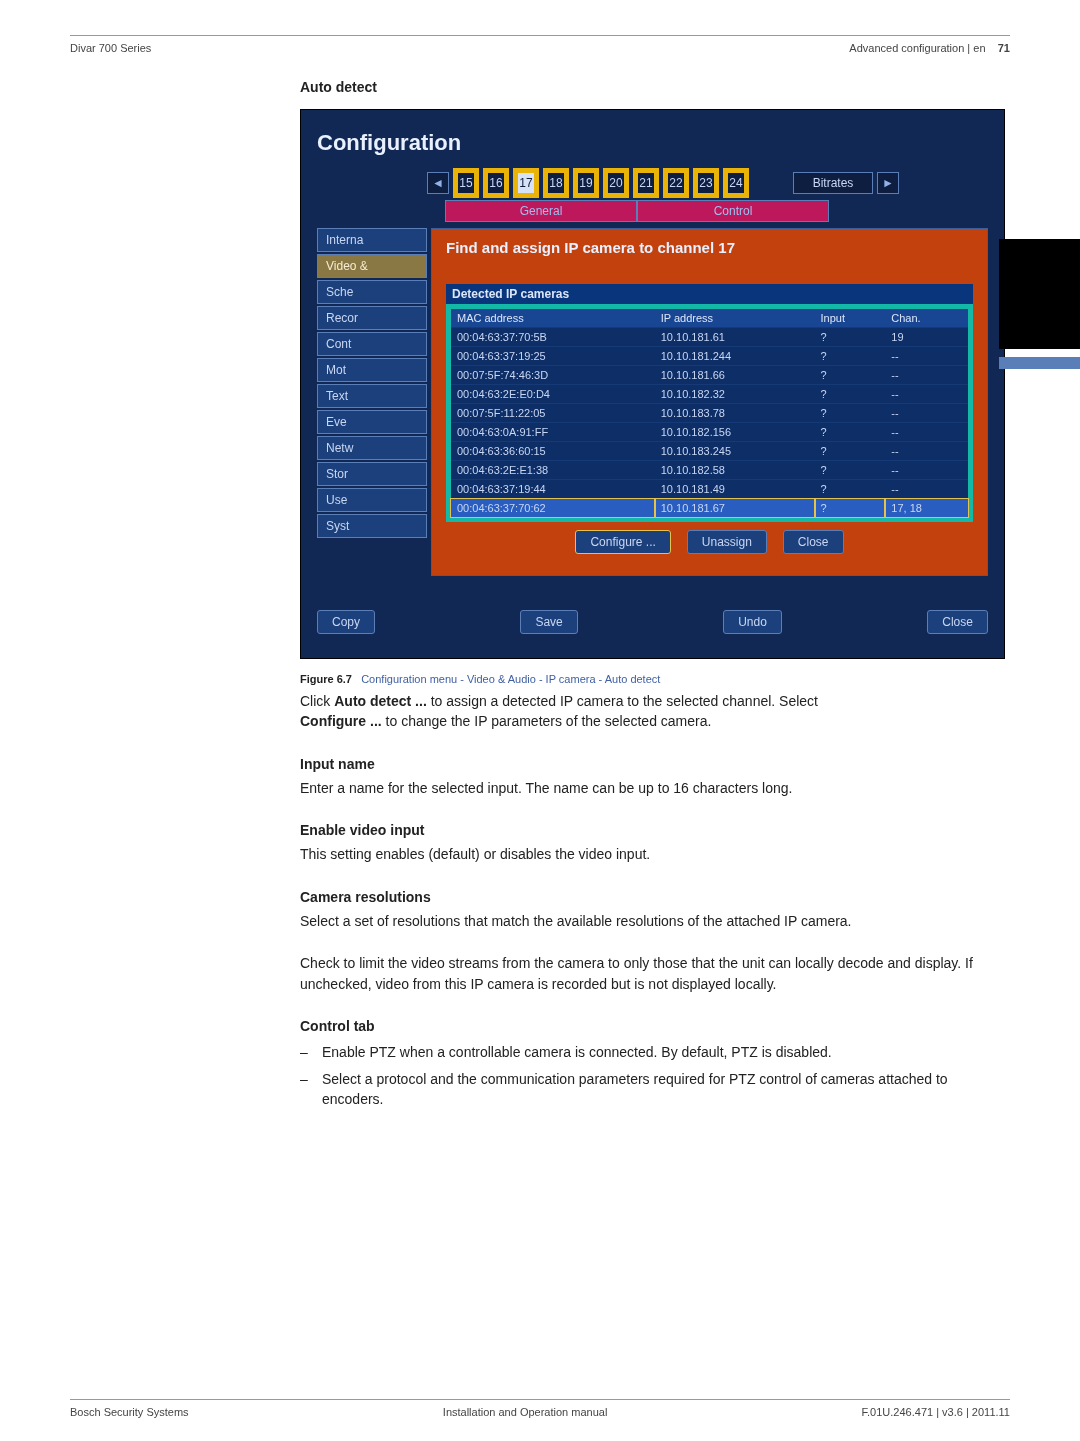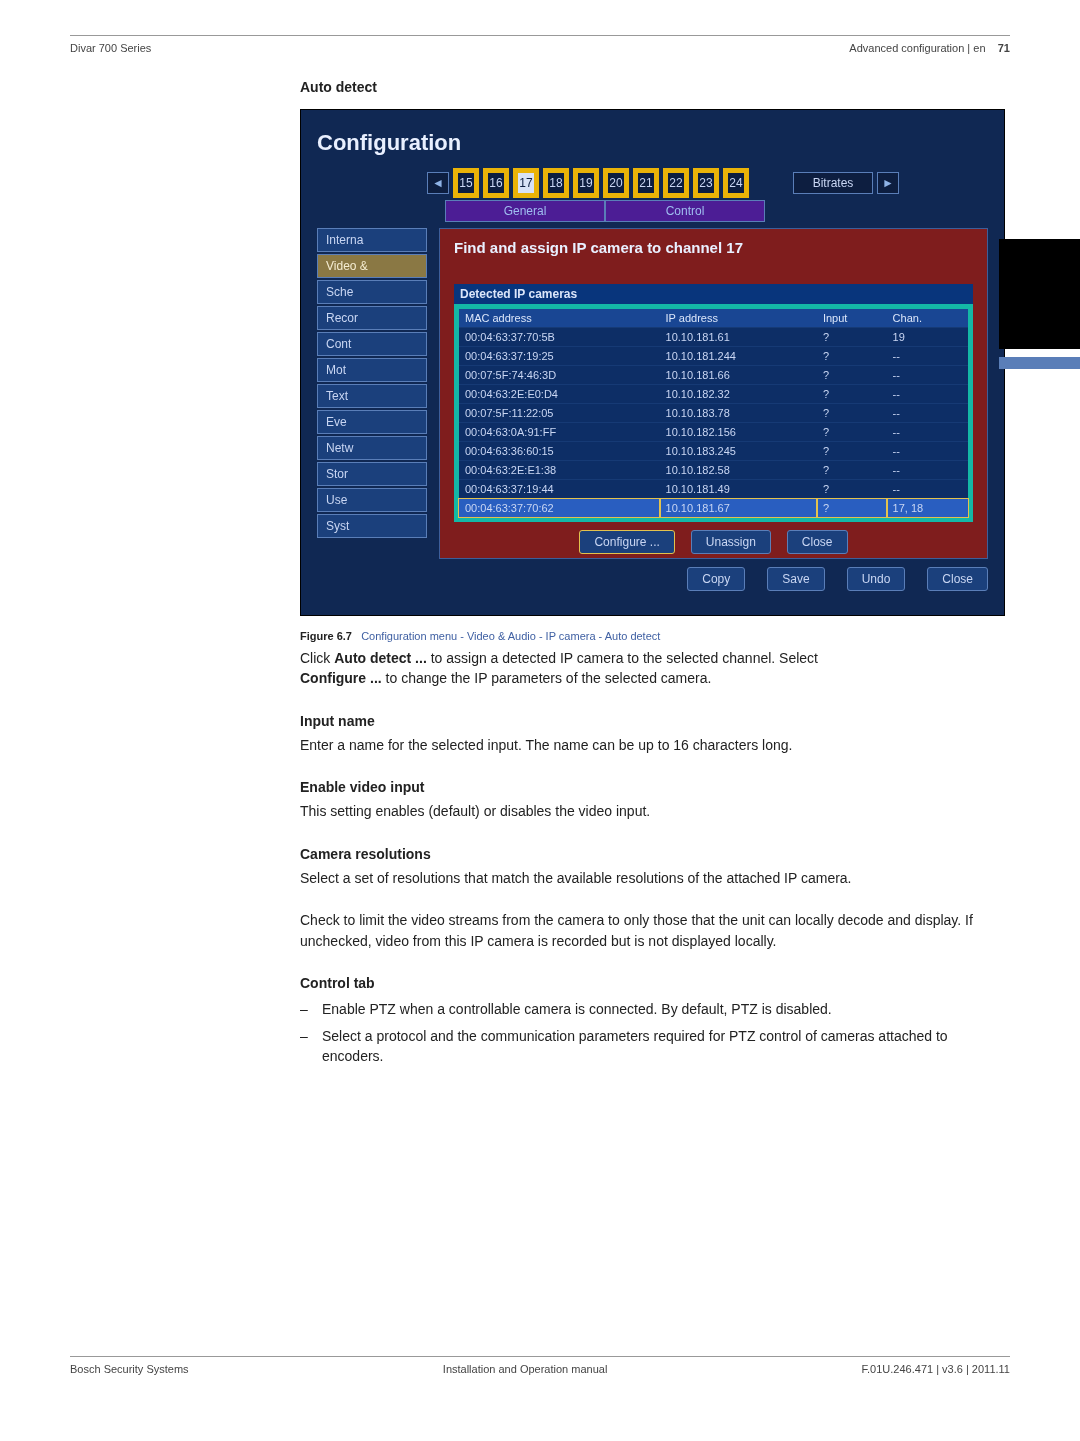--- a/index.html
+++ b/index.html
@@ -18,40 +18,40 @@
     .hr-bot{border:none;border-top:1px solid #999;margin:290px 70px 6px}
     .footbar{display:flex;justify-content:space-between;padding:0 70px 40px;font-size:11px;color:#444}
     .screenshot{border:1px solid #000;background:#102853;color:#c9d6f3;padding:20px 16px 24px;font-size:13px;font-family:Arial}
     .cfgtitle{color:#e9f0ff;font-weight:700;font-size:22px;margin-bottom:12px}
     .tabs{display:flex;align-items:center;gap:4px;margin-left:110px}
     .arrowbtn{width:22px;height:22px;background:#0d1e40;border:1px solid #5a7eb8;display:flex;align-items:center;justify-content:center;color:#8fb3e6;font-size:12px}
     .tab{width:26px;height:30px;background:#0d1e40;border:5px solid #eab308;display:flex;align-items:center;justify-content:center;font-size:12px;color:#c9d6f3}
     .tab.sel{background:#d8e2f6;color:#0d1e40}
     .bitrates{width:80px;height:22px;background:#0d1e40;border:1px solid #5a7eb8;display:flex;align-items:center;justify-content:center;font-size:12px;margin-left:40px}
     .subtabs{display:flex;margin-left:128px;margin-top:2px}
-    .subtab{height:22px;padding:0 10px;background:#4c1d95;border:1px solid #5a7eb8;display:flex;align-items:center;font-size:12px;color:#9fbef0;width:160px;justify-content:center}
+    .subtab{height:22px;padding:0 10px;background:#be185d;border:1px solid #5a7eb8;display:flex;align-items:center;font-size:12px;color:#9fbef0;width:192px;justify-content:center}
     .mainrow{display:flex;margin-top:6px}
     .side{width:110px}
     .side .item{height:24px;background:#1b407c;border:1px solid #5a7eb8;display:flex;align-items:center;padding-left:8px;font-size:12px;color:#c9d6f3;margin-bottom:2px;overflow:hidden;white-space:nowrap}
     .side .item.gold{background:#8a7844;color:#f4ecd1}
-    .modal{flex:1;background:#7f1d1d;border:1px solid #3d5e9a;padding:10px 14px 4px;margin-left:12px;position:relative}
+    .modal{flex:1;background:#c2410c;border:1px solid #3d5e9a;padding:10px 14px 21px;margin-left:4px;position:relative}
     .modal-title{color:#e9f0ff;font-size:15px;font-weight:700}
     .scan{margin-top:12px;font-size:13px}
     .sec{margin-top:28px;background:#08357c;padding:3px 6px;color:#dbe6fa;font-size:12px}
     .tblwrap{border:5px solid #14b8a6}
     .tbl{width:100%;border-collapse:collapse;font-size:11px}
     .tbl th{background:#194693;color:#dbe6fa;text-align:left;padding:3px 6px;font-weight:400}
     .tbl td{background:#0d2e66;color:#c9d6f3;padding:3px 6px;border-top:1px solid #163a75}
     .tbl tr.sel td{background:#295ec0;outline:1px solid #e3c24d}
     .btnrow{display:flex;gap:16px;margin-top:8px;justify-content:center}
     .btn{height:24px;padding:0 14px;background:#1b407c;border:1px solid #5a7eb8;border-radius:3px;display:flex;align-items:center;font-size:12px;color:#c9d6f3}
     .btn.gold{border-color:#e3c24d}
     .preview{position:absolute;top:10px;right:-152px;width:140px;height:110px;background:#000;border:1px solid #000}
     .slider{position:absolute;top:128px;right:-152px;width:140px;height:12px;background:#5a7eb8}
-    .bottombtns{display:flex;gap:22px;justify-content:flex-end;margin-top:8px}
+    .bottombtns{display:flex;gap:22px;justify-content:space-between;margin-top:34px}
   </style>
 </head>
 <body>
 
 <hr class="hr-top">
 <div class="topbar">
   <div>Divar 700 Series</div>
   <div>
     <span>Advanced configuration | en</span>&nbsp;&nbsp;&nbsp;
     <span class="bold">71</span>

